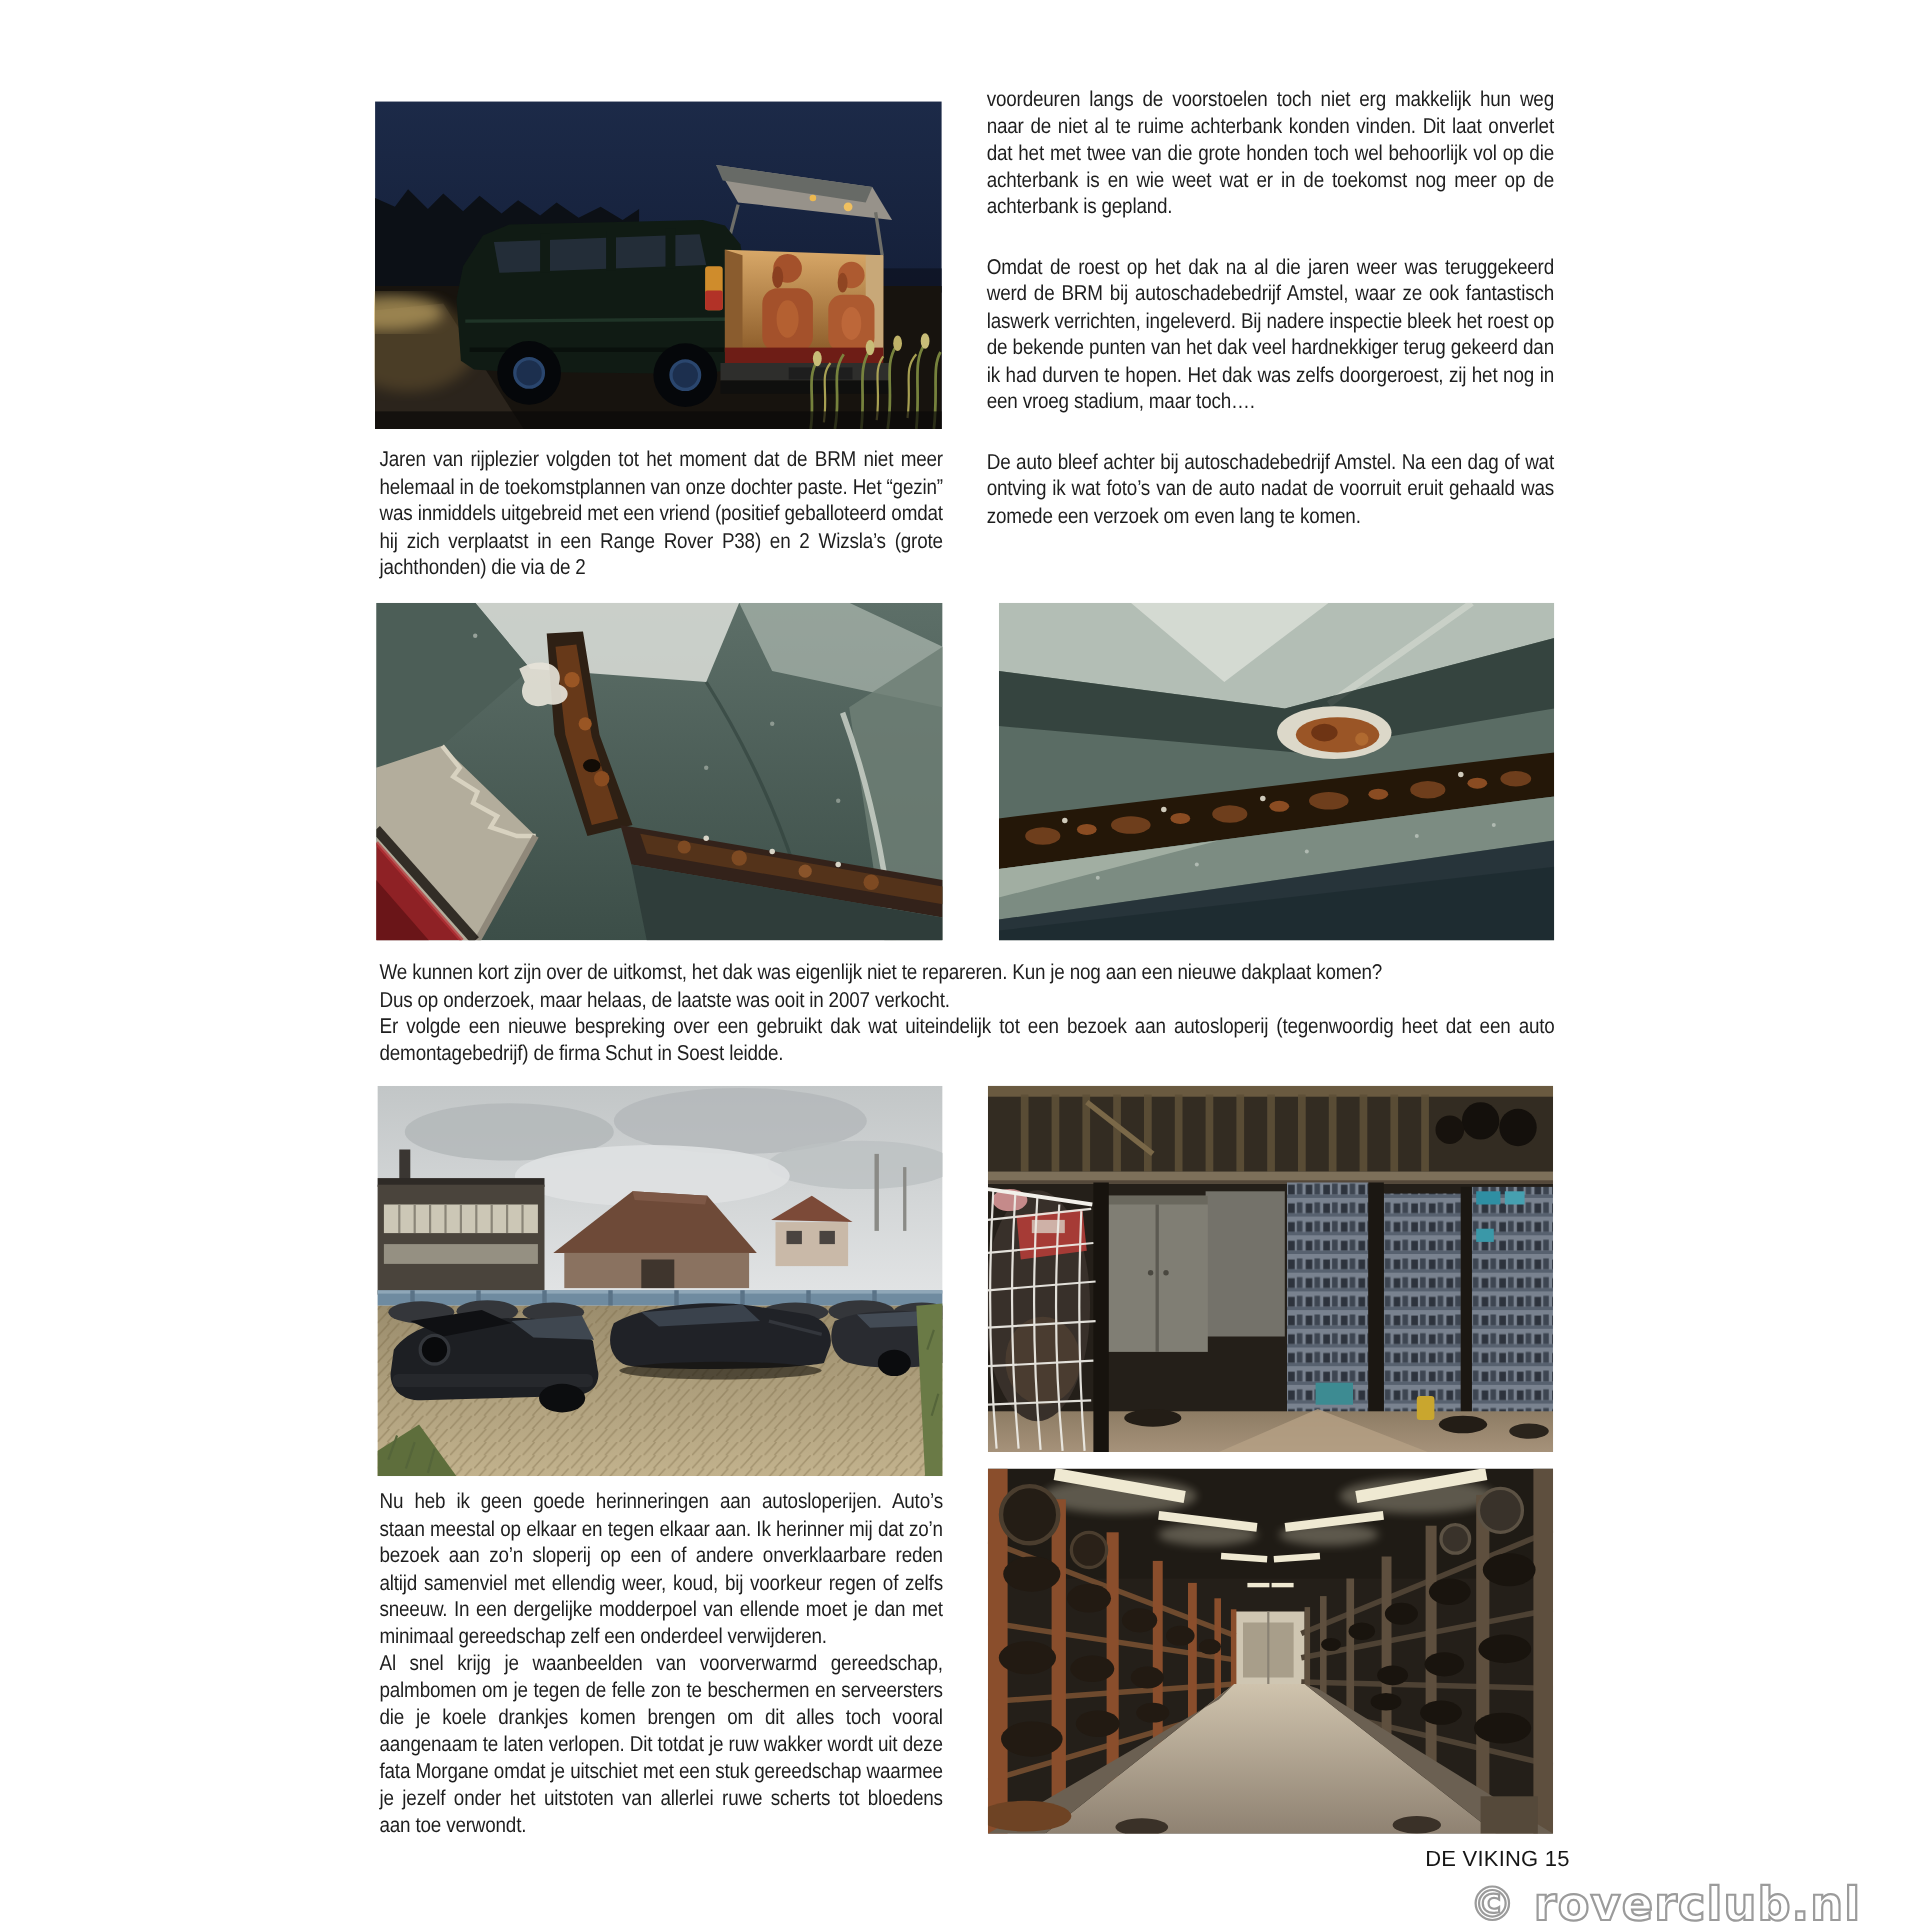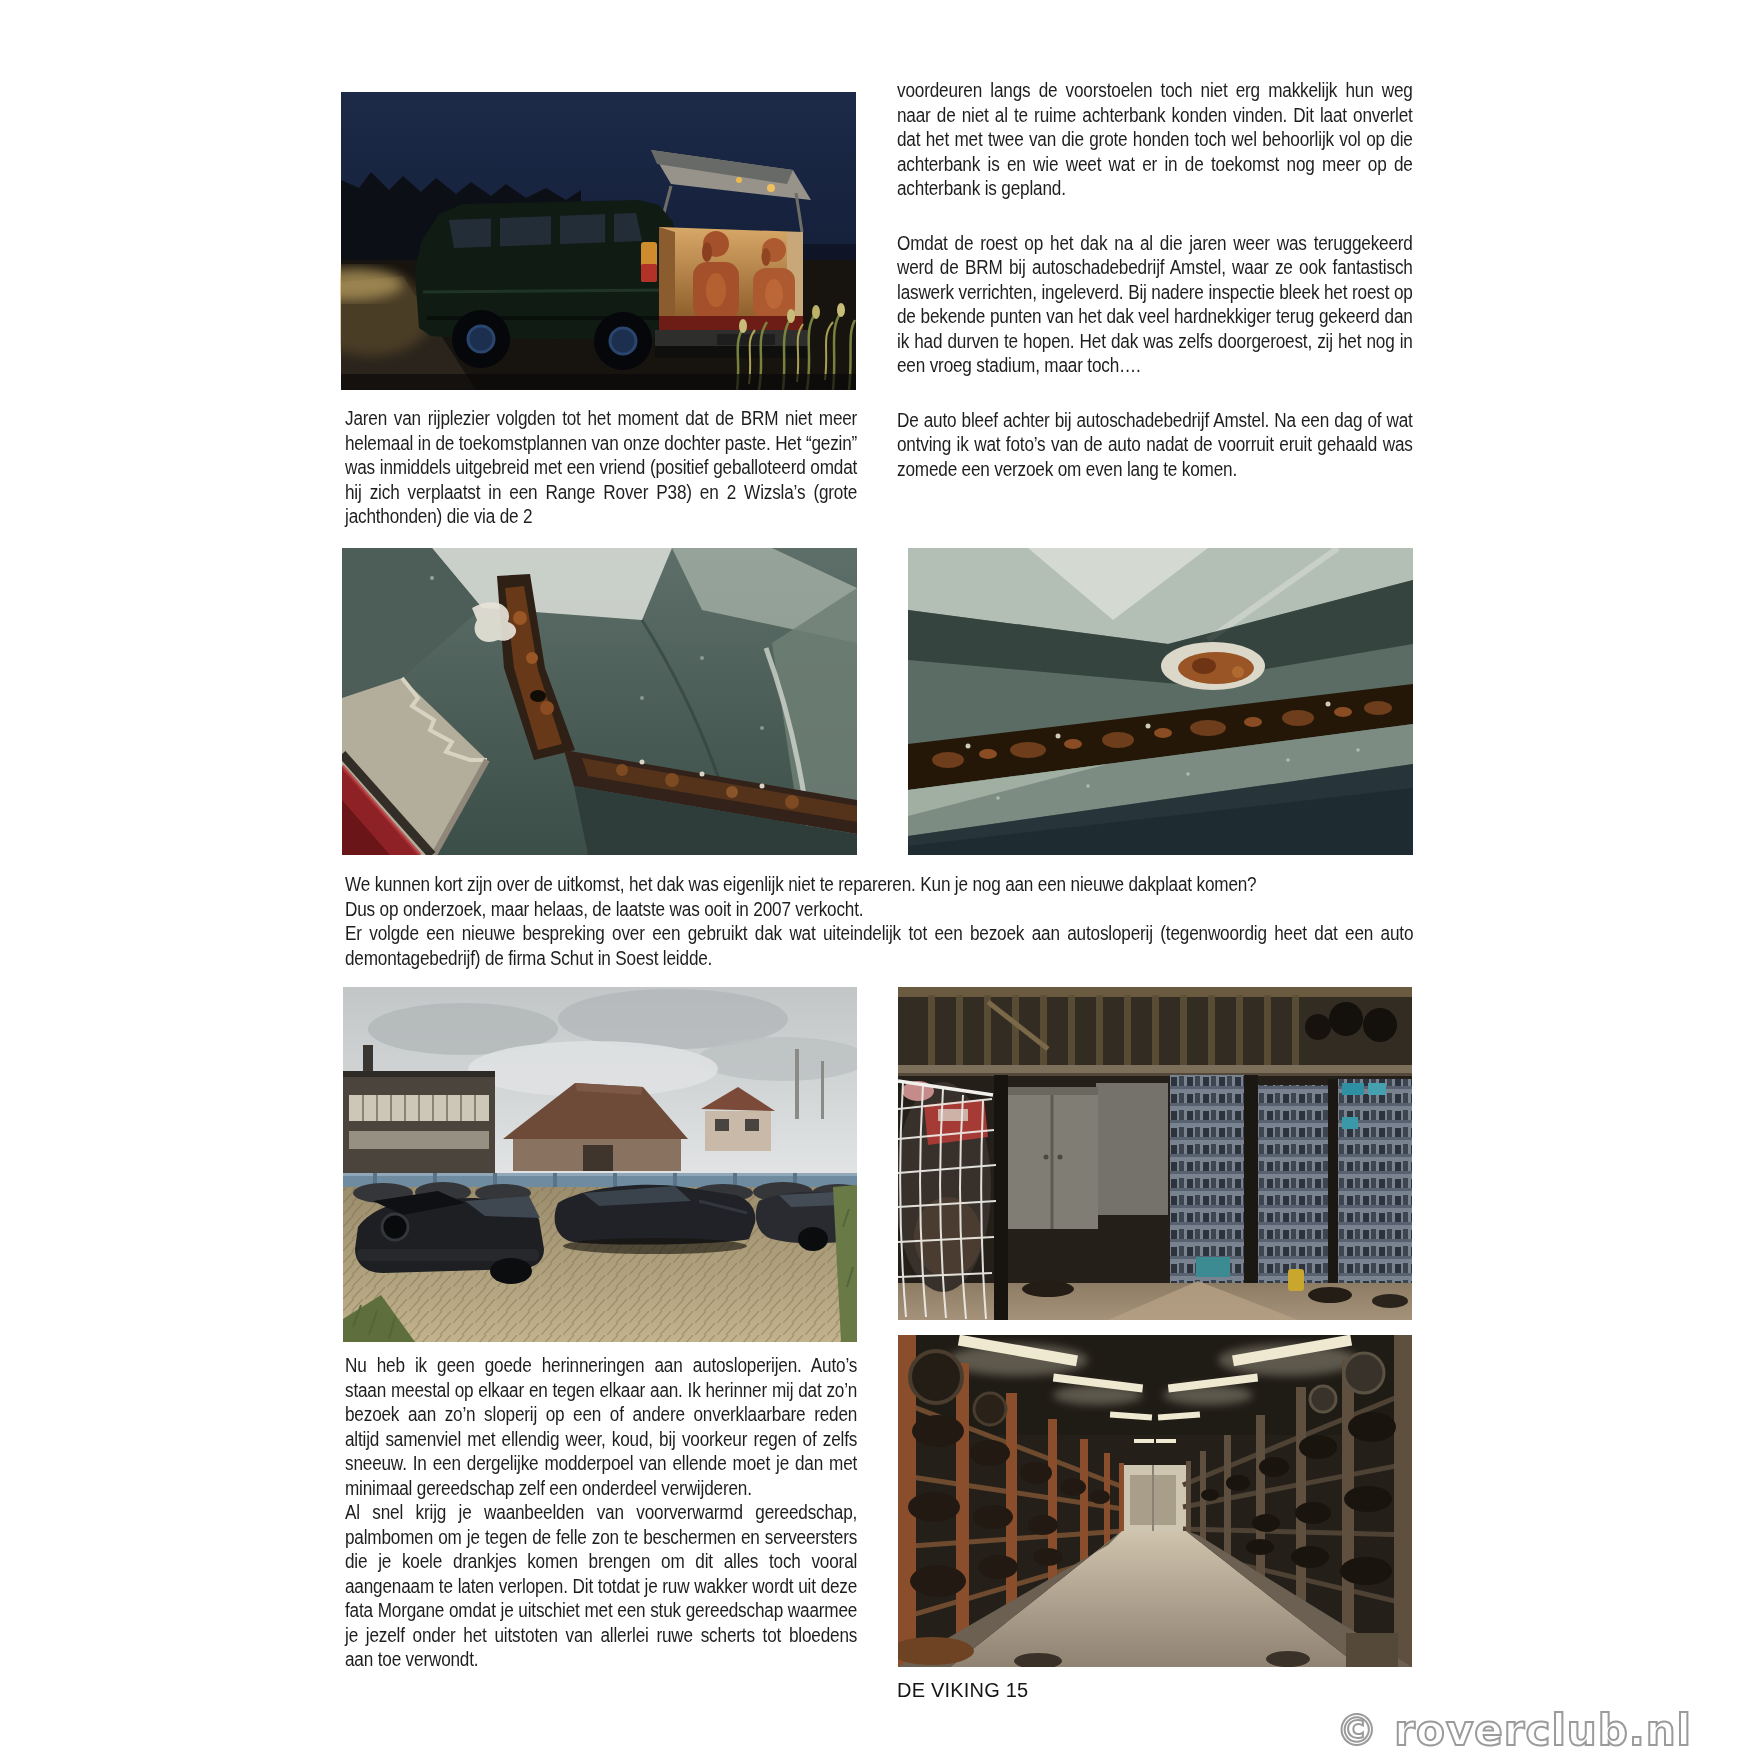--- a/index.html
+++ b/index.html
@@ -5,21 +5,21 @@
   html,body{margin:0;padding:0;background:#ffffff;}
   body{width:1754px;height:1754px;font-family:"Liberation Sans","DejaVu Sans",sans-serif;color:#1e1e1e;}
   .page{position:relative;width:1700px;height:1754px;background:#fff;overflow:hidden;}
   .tb{position:absolute;text-align:justify;font-size:19.5px;line-height:24.5px;letter-spacing:-0.2px;
       transform:scaleX(0.88);transform-origin:0 0;color:#1e1e1e;}
   .tb p{margin:0 0 30px 0;}
   .tb.tight p{margin:0;}
   .tb p:last-child{margin-bottom:0;}
   .photo{position:absolute;overflow:hidden;}
   .photo svg{display:block;width:100%;height:100%;}
-  .footer{position:absolute;left:897px;top:1679px;width:530px;text-align:left;
+  .footer{position:absolute;left:897px;top:1679px;width:530px;text-align:right;
       font-size:20px;letter-spacing:0.2px;color:#161616;}
   .watermark{position:absolute;right:8px;top:1706px;font-size:42px;font-weight:bold;
       color:rgba(255,255,255,0.08);-webkit-text-stroke:2px #9b9b9b;letter-spacing:1px;
       font-family:"DejaVu Sans",sans-serif;text-align:center;}
 </style>
 </head>
 <body>
 
 <div class="page">
 

